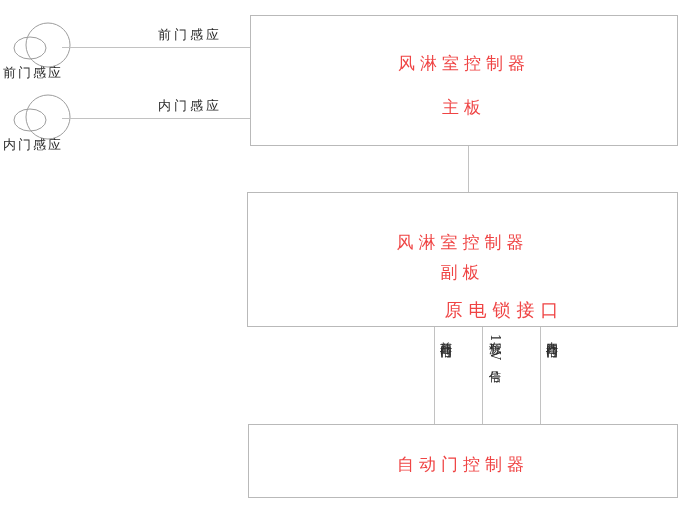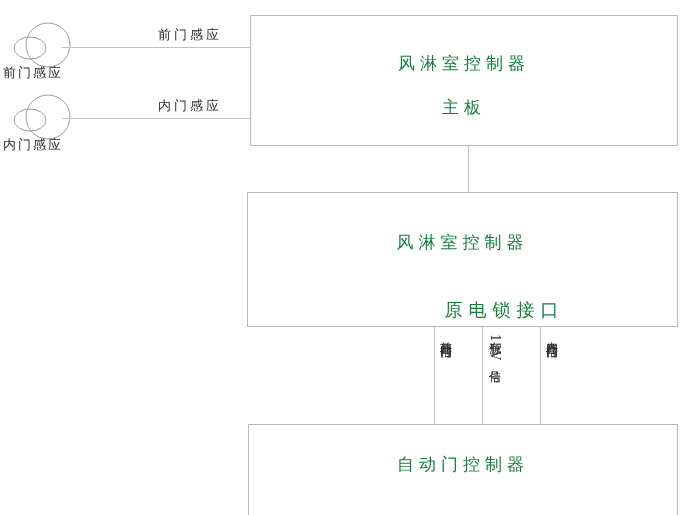--- a/index.html
+++ b/index.html
@@ -26,21 +26,21 @@
     background: #ffffff;
     box-sizing: border-box;
   }
   .box-title {
     position: absolute;
     left: 0;
     width: 100%;
     text-align: center;
     font-size: 17px;
     letter-spacing: 5px;
-    color: #15803d;
+    color: #ef4444;
     white-space: nowrap;
   }
 
   
   .hline {
     position: absolute;
     height: 0;
     border-top: 1px solid #c2c2c2;
   }
   .vline {
@@ -115,31 +115,32 @@
 
   <div class="box" style="left:250px; top:15px; width:428px; height:131px;">
     <div class="box-title" style="top:36px;">风淋室控制器</div>
     <div class="box-title" style="top:80px;">主板</div>
   </div>
 
   <div class="vline" style="left:468px; top:146px; height:46px;"></div>
 
   <div class="box" style="left:247px; top:192px; width:431px; height:135px;">
     <div class="box-title" style="top:38px;">风淋室控制器</div>
+    <div class="box-title" style="top:68px;">副板</div>
     <div class="box-title" style="top:105px; left:42px; font-size:18px; letter-spacing:6px;">原电锁接口</div>
   </div>
 
   <div class="vline" style="left:434px; top:327px; height:97px;"></div>
   <div class="vlabel" style="left:440px; top:332px;">前门开门信号</div>
 
   <div class="vline" style="left:482px; top:327px; height:97px;"></div>
   <div class="vlabel" style="left:489px; top:332px;">
     <span>有源</span><span class="rot">12V</span><span>信号</span>
   </div>
 
   <div class="vline" style="left:540px; top:327px; height:97px;"></div>
   <div class="vlabel" style="left:546px; top:332px;">内门开门信号</div>
 
-  <div class="box" style="left:248px; top:424px; width:430px; height:92px;">
+  <div class="box" style="left:248px; top:424px; width:430px; height:74px;">
     <div class="box-title" style="top:28px;">自动门控制器</div>
   </div>
 
 </div>
 
 </body></html>

